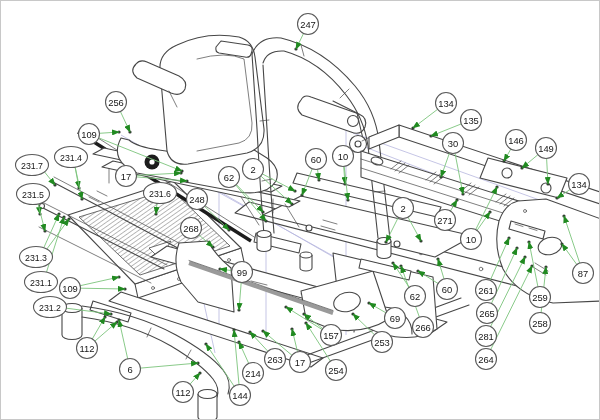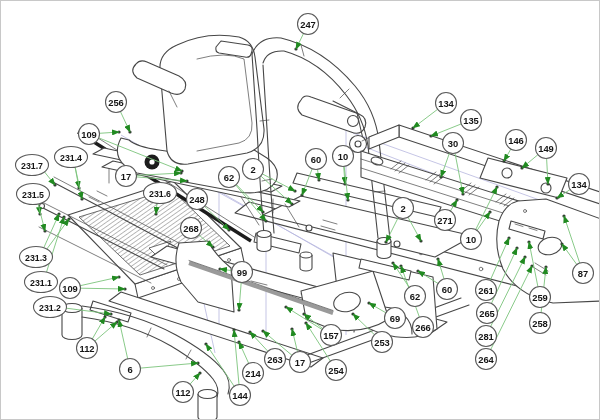--- a/index.html
+++ b/index.html
@@ -1,18 +1,18 @@
 <!DOCTYPE html>
 <html style="--background: #ffffff; --border: #c8c8c8; --ink: #474747; --ink-dark: #1c1c1c; --shade: #9a9a9a; --construction: #b6b6de; --leader-line: #7cc47c; --leader-arrow: #218a21; --fastener: #333333; --balloon-fill: #ffffff; --balloon-stroke: #5a5a5a; --balloon-text: #151515;"><head>
 <meta charset="utf-8">
 <style>
   html,body{margin:0;padding:0;background:#fff;}
   .canvas{position:relative;width:600px;height:420px;background:var(--background,#fff);
           border:1px solid var(--border,#c8c8c8);box-sizing:border-box;overflow:hidden;
-          font-family:"Liberation Sans", sans-serif;font-weight:bold;}
+          font-family:"Liberation Sans", sans-serif;}
   svg{display:block;}
   svg text{font-family:"Liberation Sans", sans-serif;}
   .ink{stroke:var(--ink,#474747);fill:none;stroke-width:1.1;stroke-linejoin:round;stroke-linecap:round;}
   .inkf{stroke:var(--ink,#474747);fill:var(--background,#fff);stroke-width:1.1;stroke-linejoin:round;}
   .thin{stroke-width:0.7;}
   .cons line{stroke:var(--construction,#b6b6de);stroke-width:0.8;fill:none;}
   .hatchline{stroke:var(--ink,#474747);stroke-width:0.75;}
   .shadebar{stroke:var(--shade,#9a9a9a);stroke-width:4;}
 </style>
 </head>

